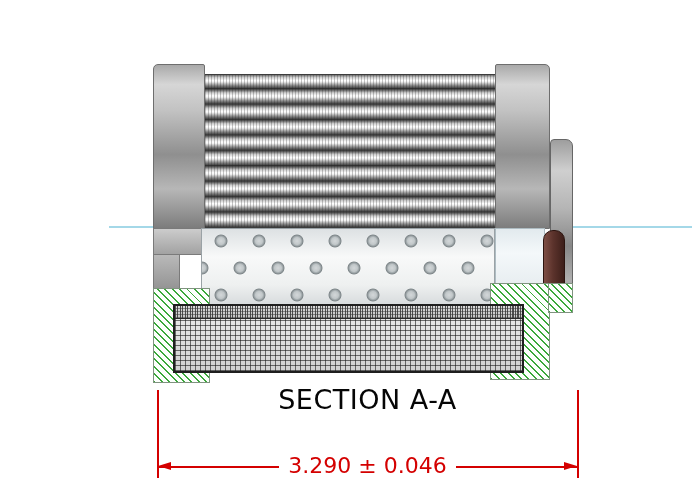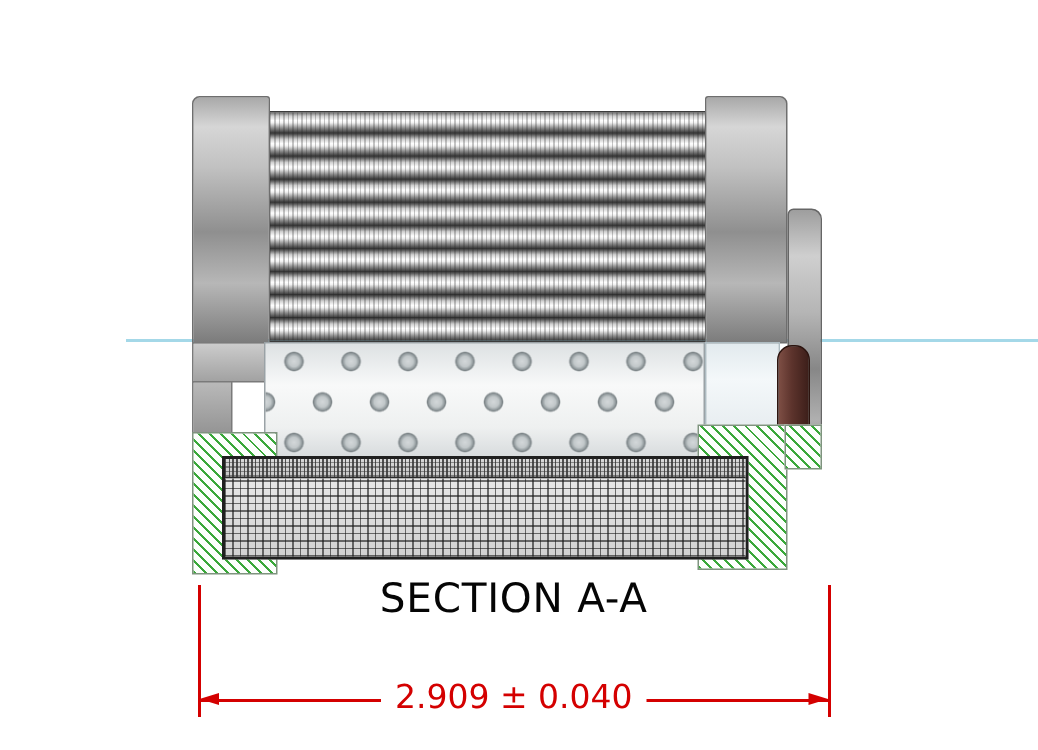--- a/index.html
+++ b/index.html
@@ -4,21 +4,21 @@
 <style>
   html, body { margin: 0; padding: 0; background: #ffffff; }
   .canvas {
     position: relative;
     width: 692px;
     height: 500px;
     background: #ffffff;
     overflow: hidden;
     font-family: "DejaVu Sans", "Liberation Sans", sans-serif;
   }
-  .abs { position: absolute; box-sizing: border-box; }
+  .abs { position: absolute; box-sizing: border-box; margin-left: 25px; }
 
   
   .centerline {
     left: 84px; top: 226px; width: 608px; height: 2px;
     background: var(--centerline-cyan, #a4d8e8);
   }
 
   
   .metal {
     background: linear-gradient(180deg,
@@ -192,16 +192,16 @@
   </div>
 
   <div class="abs section-label">SECTION A-A</div>
 
   <div class="abs dim-ext left"></div>
   <div class="abs dim-ext right"></div>
   <div class="abs dim-line"></div>
   <div class="abs dim-arrow left"></div>
   <div class="abs dim-arrow right"></div>
   <div class="abs dim-text">
-    <span>2.909 ± 0.040</span>
+    <span>3.290 ± 0.046</span>
   </div>
 
 </div>
 
 </body></html>

